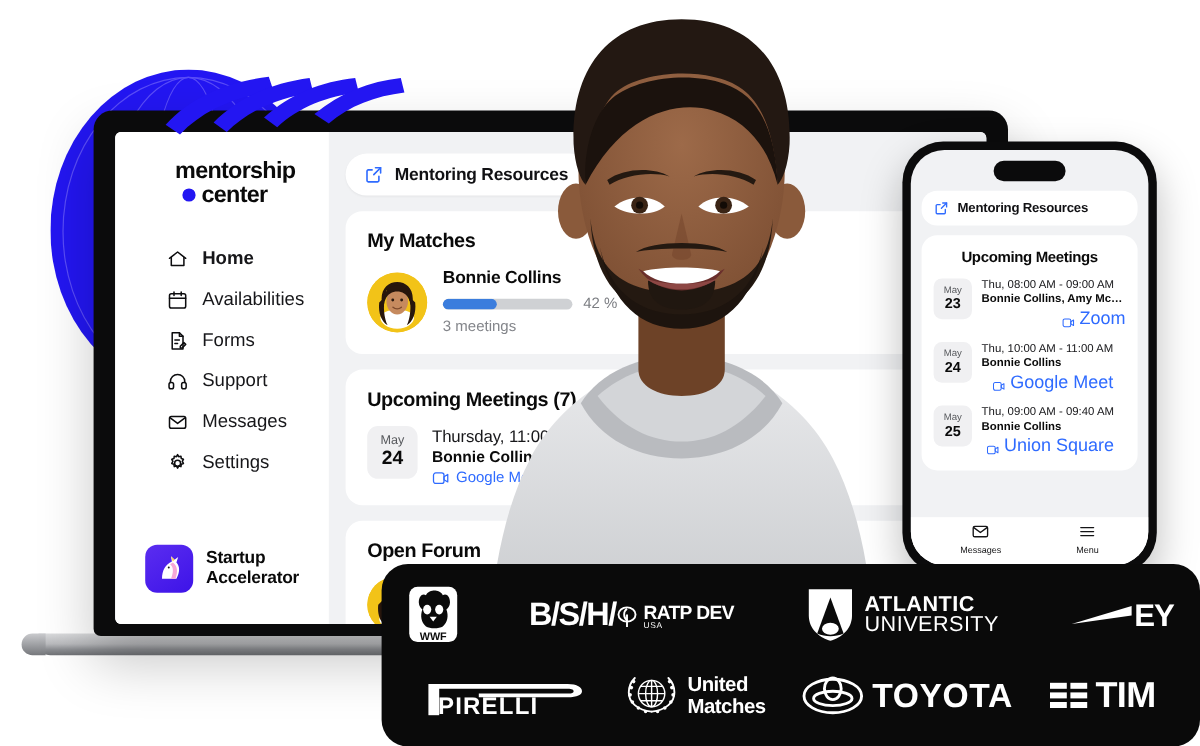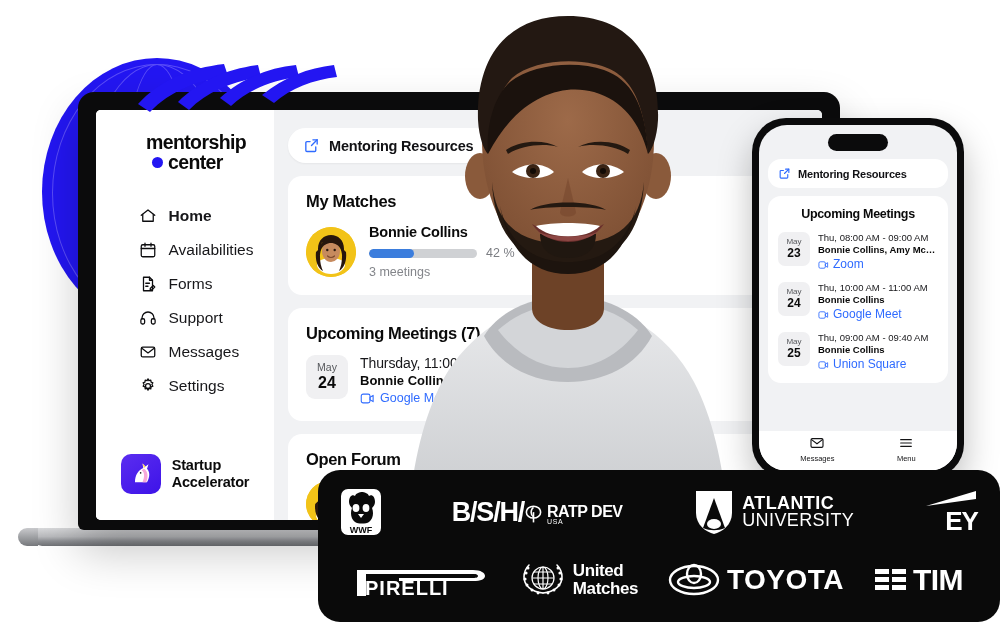--- a/index.html
+++ b/index.html
@@ -146,21 +146,21 @@
   .p-ext { width: 13px; height: 13px; flex: 0 0 13px; }
   .p-ext svg { width: 13px; height: 13px; stroke: #2f6bff; fill: none; stroke-width: 2.1; stroke-linecap: round; stroke-linejoin: round; }
   .p-card { background: #fff; border-radius: 13px; margin-top: 8px; padding: 11px 10px 12px 10px; }
   .p-card-title { font-size: 12.5px; font-weight: 700; color: #0a0a0a; text-align: center; letter-spacing: -.3px; }
   .p-meet { display: flex; align-items: flex-start; gap: 8px; margin-top: 11px; }
   .p-chip { width: 32px; height: 34px; flex: 0 0 32px; border-radius: 7px; background: #f0f0f2; display: flex; flex-direction: column; align-items: center; justify-content: center; }
   .p-chip-m { font-size: 8px; color: #56585c; line-height: 1.1; }
   .p-chip-d { font-size: 12px; font-weight: 700; color: #0a0a0a; line-height: 1.15; }
   .p-time { font-size: 9.5px; color: #17171a; }
   .p-who { font-size: 9.5px; font-weight: 700; color: #0a0a0a; margin-top: 1px; white-space: nowrap; overflow: hidden; text-overflow: ellipsis; max-width: 120px; }
-  .p-plat { display: flex; align-items: center; gap: 4px; margin-top: 2px; font-size: 12px; color: #2f6bff; }
+  .p-plat { display: flex; align-items: center; gap: 4px; margin-top: 2px; font-size: 15px; color: #2f6bff; justify-content: flex-end; }
   .p-cam { width: 11px; height: 10px; flex: 0 0 11px; }
   .p-cam svg { width: 11px; height: 10px; stroke: #2f6bff; fill: none; stroke-width: 1.9; stroke-linejoin: round; }
   .p-nav {
     position: absolute; left: 0; right: 0; bottom: 0; height: 40px; background: #fff;
     display: flex; align-items: center; justify-content: space-around; padding: 0 10px 4px 10px;
   }
   .p-nav-item { display: flex; flex-direction: column; align-items: center; gap: 3px; cursor: pointer; }
   .p-nav-item svg { width: 16px; height: 16px; stroke: #141416; fill: none; stroke-width: 1.7; stroke-linecap: round; stroke-linejoin: round; }
   .p-nav-label { font-size: 7.5px; color: #141416; }
 
@@ -571,21 +571,21 @@
           <path d="M4 3h36v22c0 12-10 19-18 21-8-2-18-9-18-21z" fill="#fff"></path>
           <path d="M22 10 L33 40 C26 43 18 43 11 40z" fill="#0a0a0a"></path>
           <ellipse cx="22" cy="36" rx="7" ry="5" fill="#fff"></ellipse>
         </svg>
         <div style="margin-left:6px;line-height:.97">
           <div style="font-size:18px;font-weight:700;letter-spacing:.4px">ATLANTIC</div>
           <div style="font-size:18px;font-weight:300;letter-spacing:.4px">UNIVERSITY</div>
         </div>
       </div>
 
-      <div class="logo" style="flex-direction:column;align-items:flex-end">
+      <div class="logo" style="flex-direction:row;">
         <svg width="54" height="17" viewBox="0 0 54 17">
           <path d="M2 16 L52 1 L52 9 L2 16z" fill="#fff"></path>
         </svg>
         <div style="font-size:26px;font-weight:700;letter-spacing:-1px;line-height:1;margin-top:1px">EY</div>
       </div>
     </div>
 
     <div class="logo-row r2">
 
       <div class="logo">

